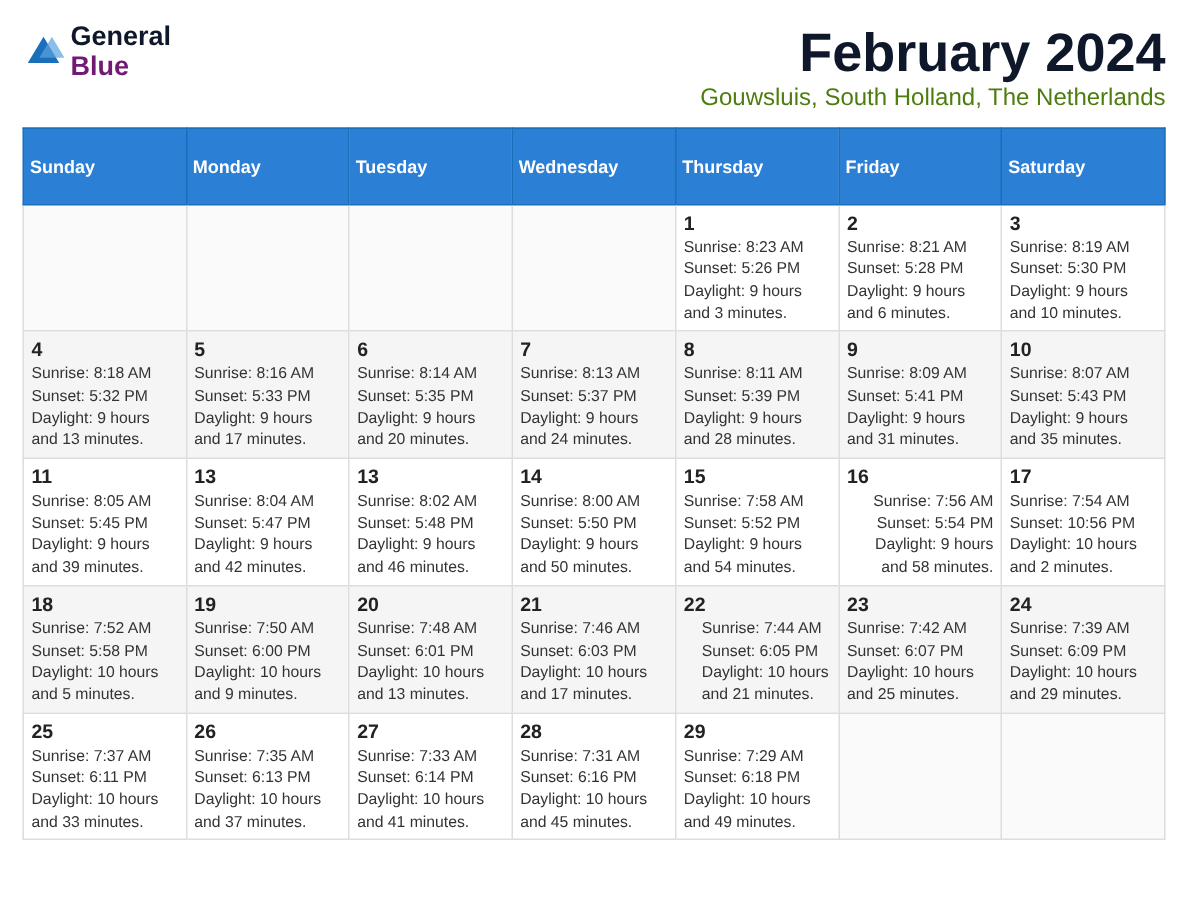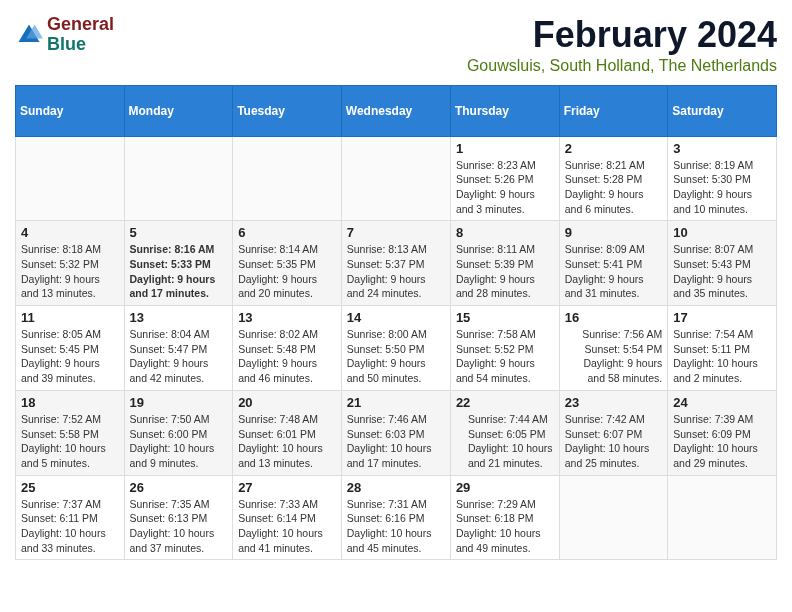--- a/index.html
+++ b/index.html
@@ -19,22 +19,22 @@
     .logo {
       display: flex;
       align-items: center;
       gap: 4px;
     }
     .logo-text {
       font-size: 18px;
       font-weight: bold;
       line-height: 1.1;
     }
-    .logo-general { color: #7f1d1d; }
-    .logo-blue { color: #0f766e; }
+    .logo-general { color: #0f172a; }
+    .logo-blue { color: #701a75; }
     .logo-icon {
       width: 28px;
       height: 28px;
     }
     .title-area {
       text-align: right;
     }
     .month-year {
       font-size: 36px;
       font-weight: bold;
@@ -151,21 +151,21 @@
       <tr>
         <td>
           <span class="day-number">4</span>
           <div class="day-detail" style="white-space: pre-line;">Sunrise: 8:18 AM
 Sunset: 5:32 PM
 Daylight: 9 hours
 and 13 minutes.</div>
         </td>
         <td>
           <span class="day-number">5</span>
-          <div class="day-detail" style="white-space: pre-line; font-weight: bold;">Sunrise: 8:16 AM
+          <div class="day-detail" style="white-space: pre-line;">Sunrise: 8:16 AM
 Sunset: 5:33 PM
 Daylight: 9 hours
 and 17 minutes.</div>
         </td>
         <td>
           <span class="day-number">6</span>
           <div class="day-detail" style="white-space: pre-line;">Sunrise: 8:14 AM
 Sunset: 5:35 PM
 Daylight: 9 hours
 and 20 minutes.</div>
@@ -238,21 +238,21 @@
         <td>
           <span class="day-number">16</span>
           <div class="day-detail" style="white-space: pre-line; text-align: right;">Sunrise: 7:56 AM
 Sunset: 5:54 PM
 Daylight: 9 hours
 and 58 minutes.</div>
         </td>
         <td>
           <span class="day-number">17</span>
           <div class="day-detail" style="white-space: pre-line;">Sunrise: 7:54 AM
-Sunset: 5:11 PM
+Sunset: 10:56 PM
 Daylight: 10 hours
 and 2 minutes.</div>
         </td>
       </tr>
       <tr>
         <td>
           <span class="day-number">18</span>
           <div class="day-detail" style="white-space: pre-line;">Sunrise: 7:52 AM
 Sunset: 5:58 PM
 Daylight: 10 hours

